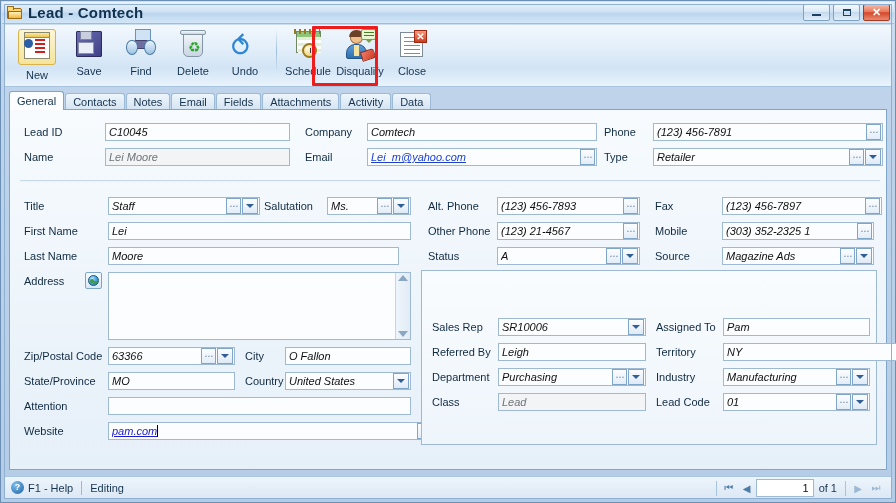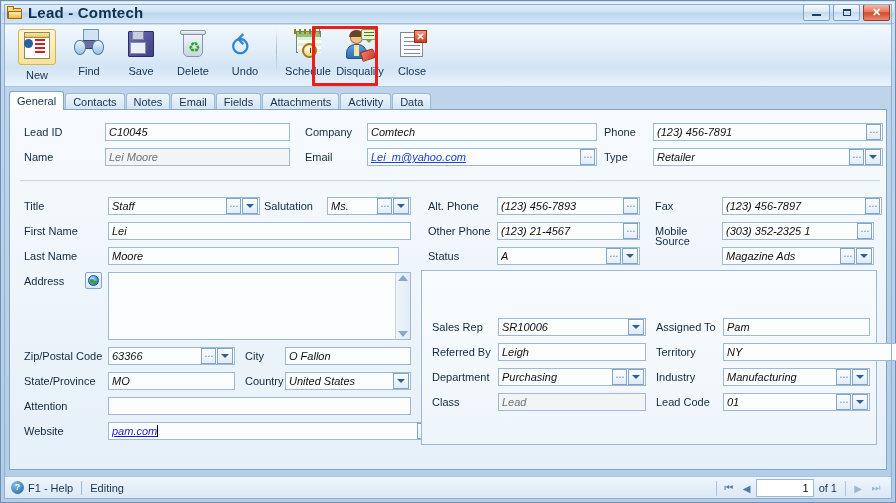--- a/index.html
+++ b/index.html
@@ -362,37 +362,37 @@
             </div>
           <div class="ic-head"></div>
             <div class="ic-lines"></div>
         </div>
       </div>
       <div class="lbl">New</div>
     </div>
 
     <div class="tbtn">
       <div class="ico">
+        <div class="ic-disk"></div>
+          <div class="ic-disk-sh"></div>
+          <div class="ic-disk-lbl"></div>
+      </div>
+      <div class="lbl">Save</div>
+    </div>
+
+    <div class="tbtn">
+      <div class="ico">
         <div class="ic-paper-sm"></div>
         <div class="ic-bino">
             <i></i>
             <b class="l"></b>
             <b class="r"></b>
           </div>
       </div>
       <div class="lbl">Find</div>
-    </div>
-
-    <div class="tbtn">
-      <div class="ico">
-        <div class="ic-disk"></div>
-          <div class="ic-disk-sh"></div>
-          <div class="ic-disk-lbl"></div>
-      </div>
-      <div class="lbl">Save</div>
     </div>
 
     <div class="tbtn">
       <div class="ico">
         <div class="ic-bin"></div>
           <div class="ic-bin-lid"></div>
           <div class="ic-rec">♻</div>
       </div>
       <div class="lbl">Delete</div>
     </div>
@@ -618,21 +618,21 @@
 
     <div class="fld-label" style="left:418px; top:137px;">Status</div>
     <div class="inp" style="left:487px; top:137px; width:143px;">
       <span class="txt">A</span>
       <div class="btn-ell">⋯</div>
       <div class="btn-drop">
           <span class="arr"></span>
         </div>
     </div>
 
-    <div class="fld-label" style="left:645px; top:122px;">Source</div>
+    <div class="fld-label" style="left:645px; top:137px;">Source</div>
     <div class="inp" style="left:712px; top:137px; width:152px;">
       <span class="txt">Magazine Ads</span>
       <div class="btn-ell">⋯</div>
       <div class="btn-drop">
           <span class="arr"></span>
         </div>
     </div>
 
     <div class="groupbox" style="left:411px; top:160px; width:456px; height:175px;">
 

